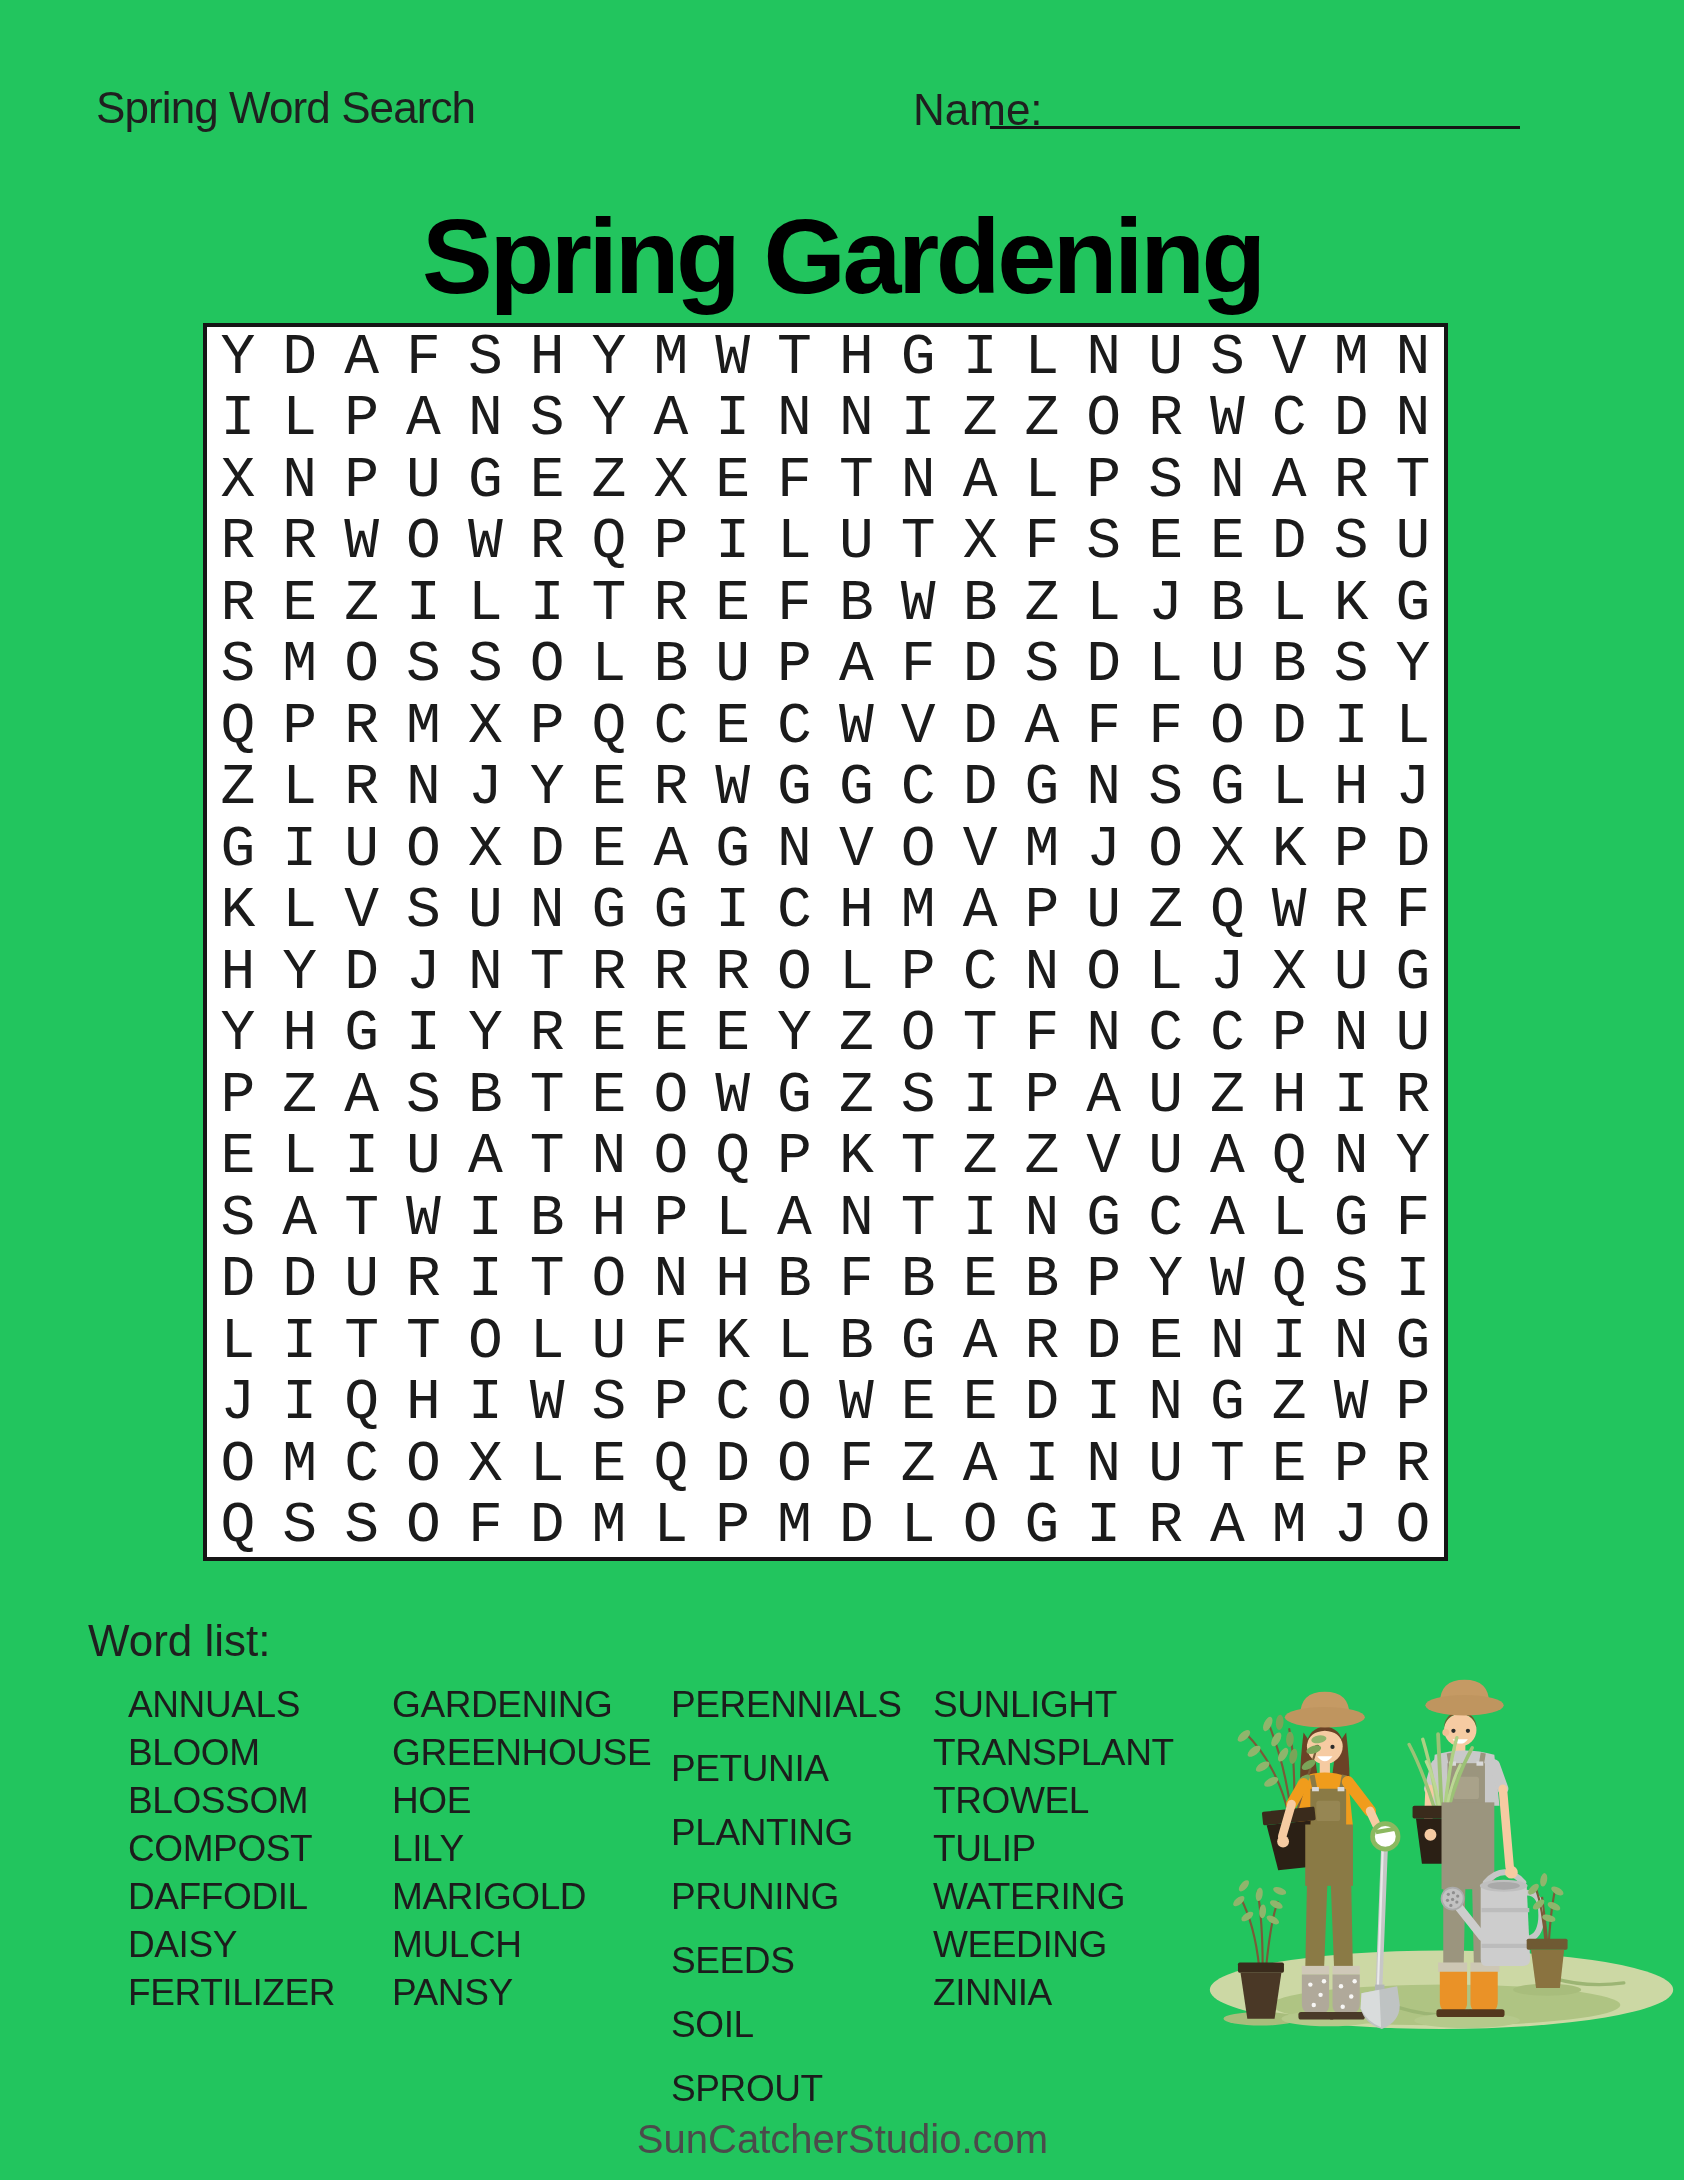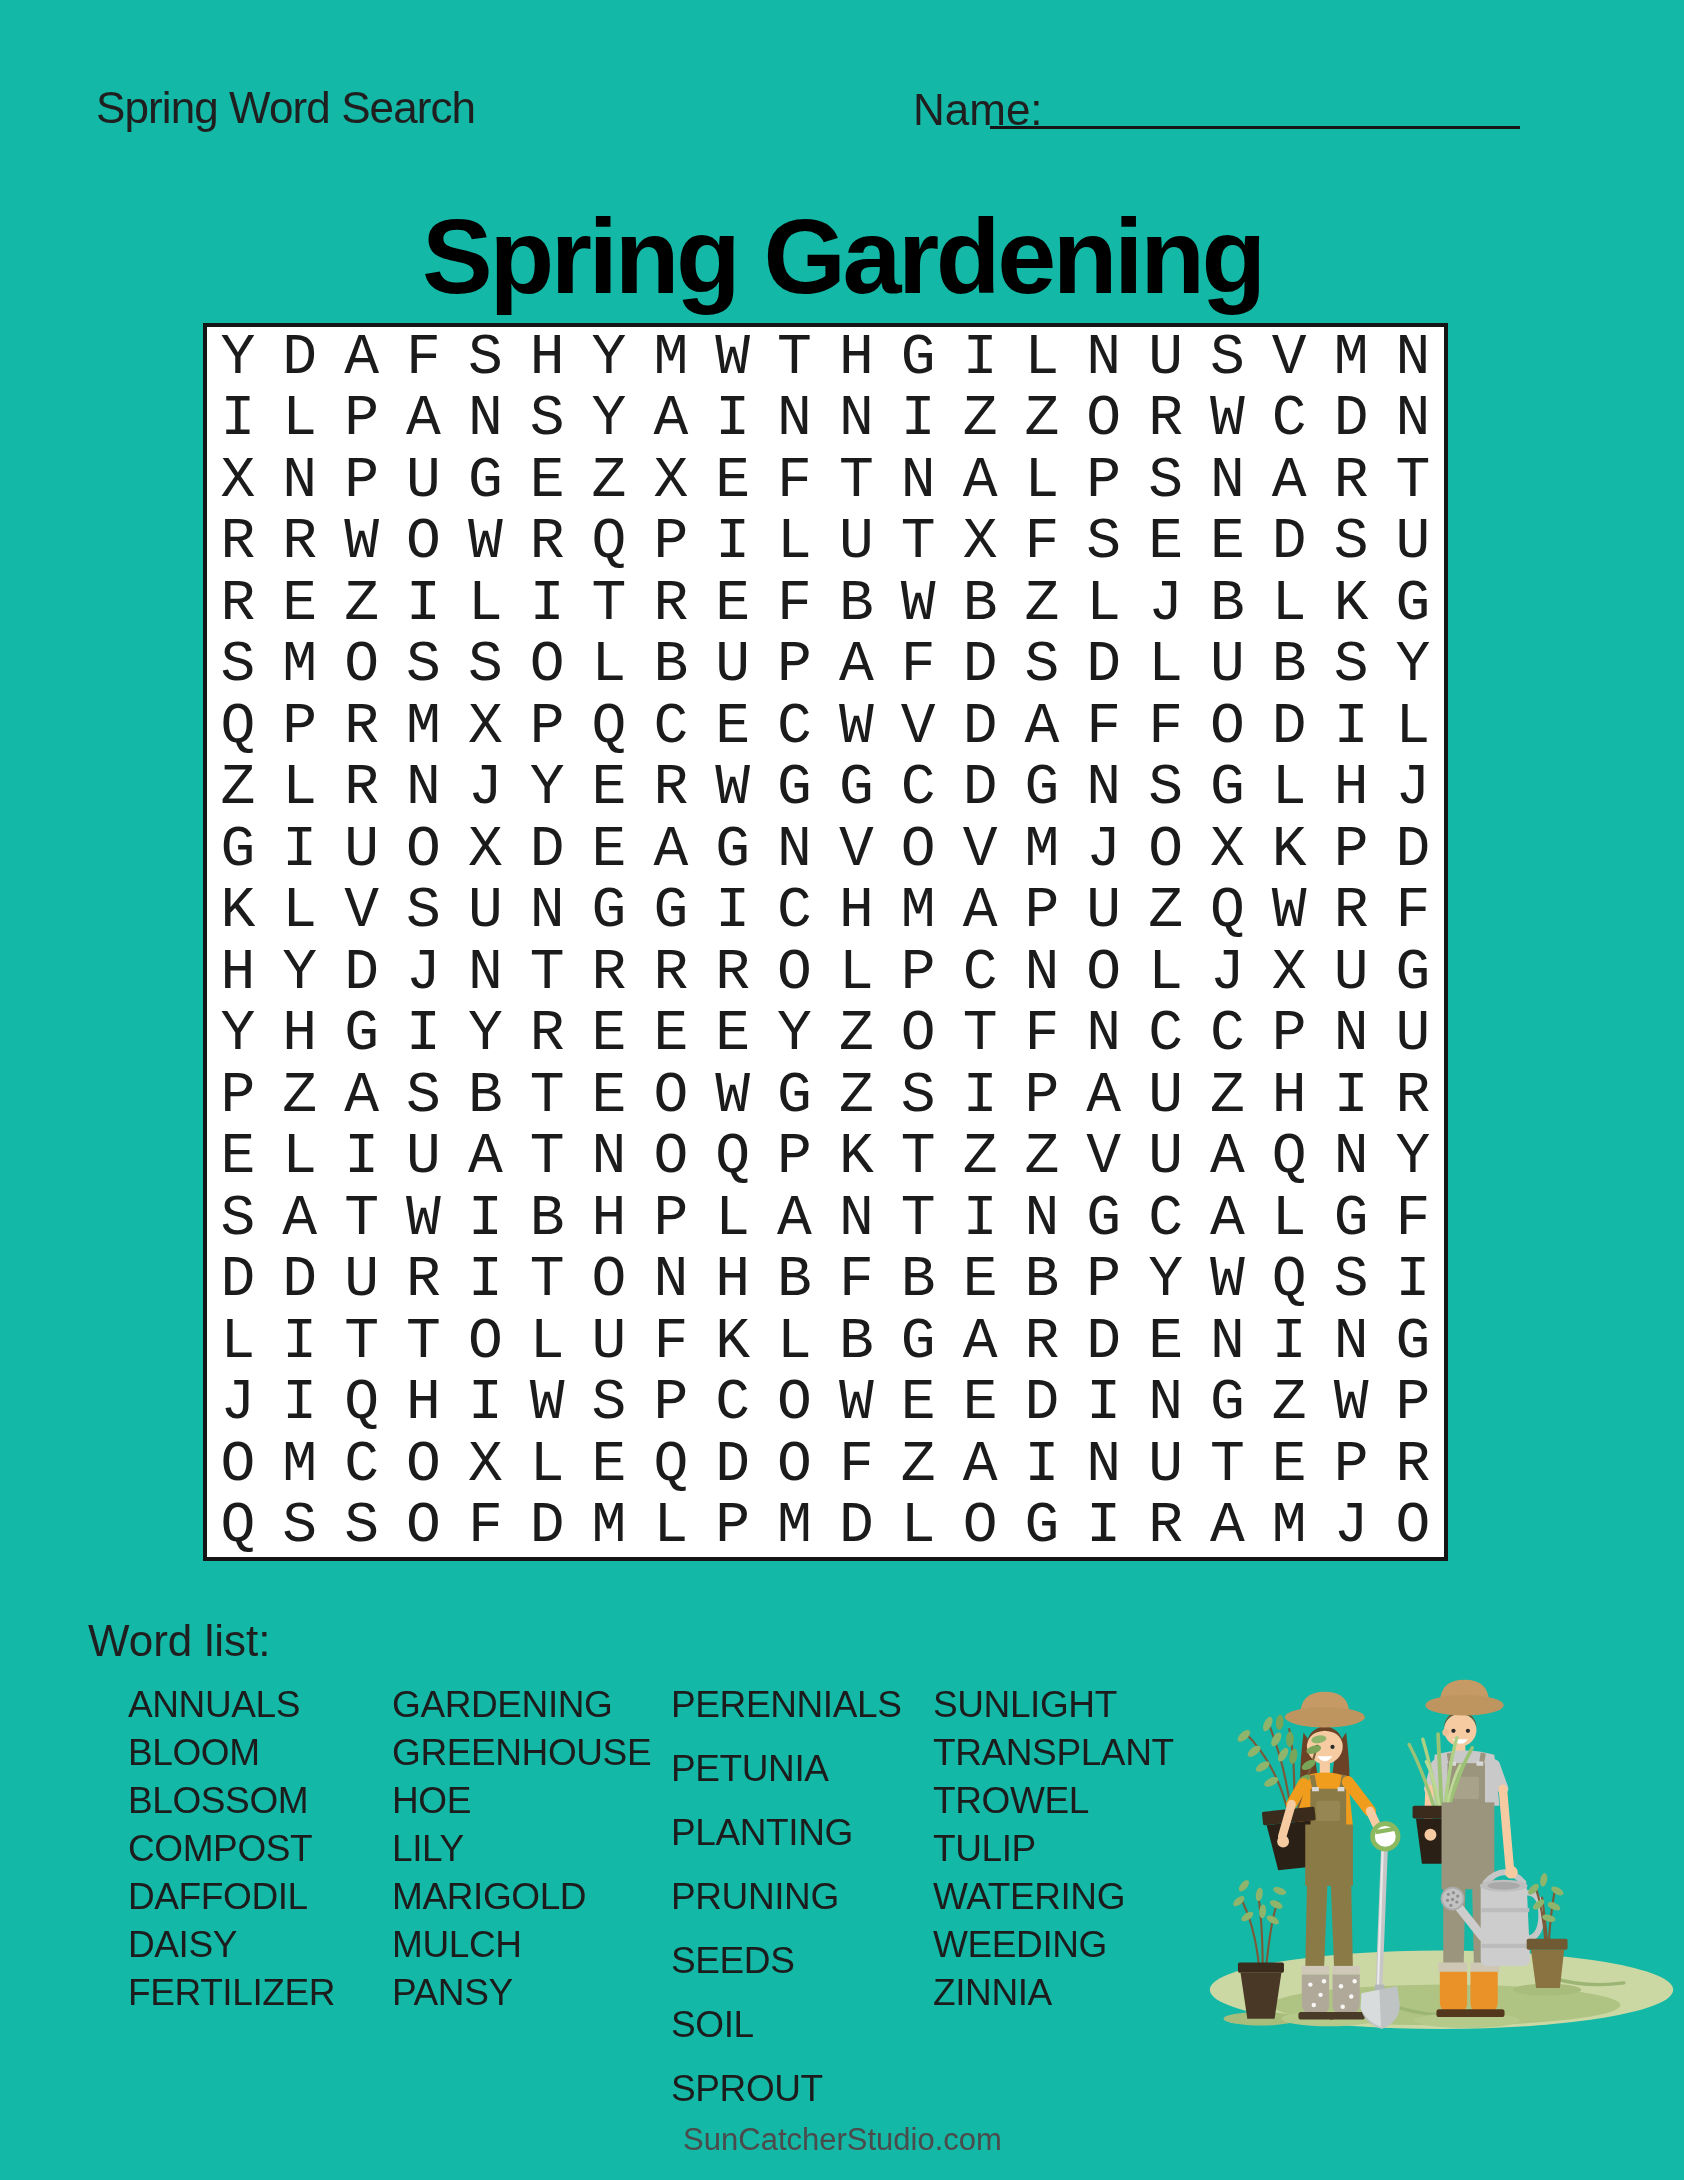--- a/index.html
+++ b/index.html
@@ -1,17 +1,17 @@
 <!DOCTYPE html>
 <html style="font-size:13.6px"><head>
 <meta charset="utf-8">
 <style>
   html,body { margin:0; padding:0; background:#ffffff; }
   .page {
-    position:relative; width:1685px; height:2181px; background:#14b8a6;
+    position:relative; width:1685px; height:2181px; background:#22c55e;
     font-family:"Liberation Sans", sans-serif; overflow:hidden;
   }
   .worksheet-title {
     position:absolute; left:96px; top:80px; margin:0;
     font-size:44px; font-weight:400; color:#1f1f1f;
     letter-spacing:-0.9px; line-height:55px;
   }
   .name-label {
     position:absolute; left:913px; top:82px;
     font-size:44px; font-weight:400; color:#1f1f1f; line-height:55px;
@@ -51,21 +51,21 @@
   .word-col:nth-child(4) { width:260px; }
   .word {
     font-size:37px; color:#1c1c1c; line-height:48px; letter-spacing:-0.4px;
     white-space:nowrap;
   }
   .illustration {
     position:absolute; left:1186px; top:1620px; width:494px; height:409px;
   }
   .footer {
     position:absolute; left:0; right:0; top:2121px;
-    text-align:center; font-size:31px; color:#4b4b4b; line-height:37px;
+    text-align:center; font-size:40px; color:#4b4b4b; line-height:37px;
   }
 </style>
 </head>
 <body>
 
 <div class="page">
 
   <h2 class="worksheet-title">Spring Word Search</h2>
 
   <span class="name-label">Name:</span>

